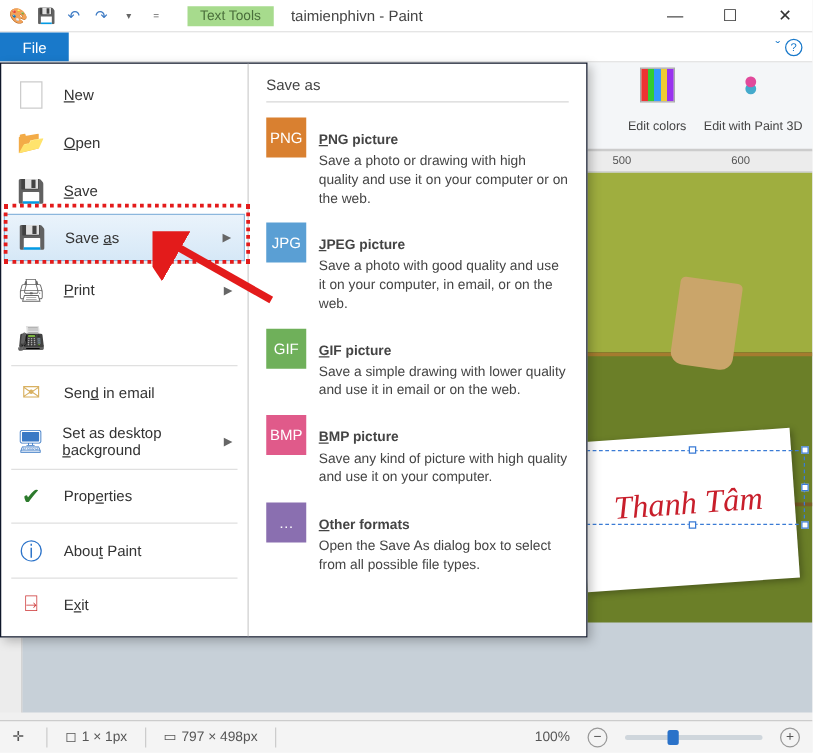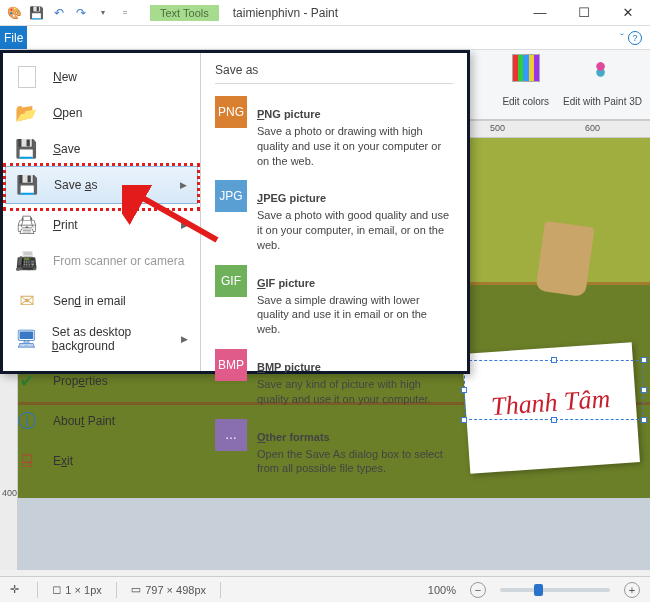--- a/index.html
+++ b/index.html
@@ -16,21 +16,21 @@
   .texttools { background: #a7db8d; color: #4a6e3b; font-size: 11px; padding: 2px 10px; margin-left: 10px; }
   .title { font-size: 12px; color: #444; margin-left: 14px; }
   .winbtns { margin-left: auto; display: flex; }
   .winbtn { width: 44px; height: 26px; display: flex; align-items: center; justify-content: center; font-size: 13px; color: #333; }
   .winbtn.min::before { content: "—"; }
   .winbtn.max::before { content: "☐"; }
   .winbtn.close::before { content: "✕"; }
 
   
   .ribbon-row { height: 24px; background: #fff; display: flex; align-items: center; border-bottom: 1px solid #ddd; }
-  .file-tab { background: #1979ca; color: #fff; font-size: 12px; padding: 4px 4px; height: 100%; display: flex; align-items: center; }
+  .file-tab { background: #1979ca; color: #fff; font-size: 12px; padding: 4px 18px; height: 100%; display: flex; align-items: center; }
   .collapse-hint { margin-left: auto; padding-right: 8px; font-size: 11px; color: #1979ca; display:flex; gap:4px; align-items:center;}
   .collapse-hint .q { border:1px solid #1979ca; border-radius:50%; width:14px; height:14px; display:flex; align-items:center; justify-content:center; font-size:9px;}
 
   
   .ribbon-content { position: absolute; top: 50px; right: 0; width: 180px; height: 70px; background: #f4f6f8; border-bottom: 1px solid #ccc; display: flex; justify-content: flex-end; padding: 4px 8px; gap: 14px; }
   .rb-group { display: flex; flex-direction: column; align-items: center; font-size: 10px; color: #444; gap: 14px; }
   .rb-colors { width: 28px; height: 28px; background: linear-gradient(90deg,#e33 0 20%,#3c3 20% 40%,#39f 40% 60%,#ec3 60% 80%,#93e 80% 100%); border: 1px solid #aaa; }
   .rb-p3d { width: 16px; height: 28px; }
   .rb-p3d::before { content:"●"; color:#e14a9b; font-size:20px; text-shadow: 0 6px #4ac; }
 
@@ -47,21 +47,21 @@
   .clip { position:absolute; top:20%; right:60px; width:50px; height:70px; background:#caa56a; transform:rotate(8deg); border-radius:4px 4px 10px 10px;}
   .note { position:absolute; top:210px; right:14px; width:170px; height:120px; background:#fff; transform:rotate(-4deg); box-shadow:2px 2px 6px rgba(0,0,0,.3);}
   .note-text { position:absolute; top:40px; left:10px; right:10px; text-align:center; font-family: "Brush Script MT", cursive; font-style:italic; font-size:26px; color:#c81e2b; }
   .sel-box { position:absolute; top:222px; right:6px; width:180px; height:60px; border:1px dashed #3a7bd5; }
   .sel-box .h { position:absolute; width:6px; height:6px; background:#fff; border:1px solid #3a7bd5;}
   .h.tl{top:-4px;left:-4px}.h.tr{top:-4px;right:-4px}.h.bl{bottom:-4px;left:-4px}.h.br{bottom:-4px;right:-4px}
   .h.tc{top:-4px;left:50%;margin-left:-3px}.h.bc{bottom:-4px;left:50%;margin-left:-3px}
   .h.lc{left:-4px;top:50%;margin-top:-3px}.h.rc{right:-4px;top:50%;margin-top:-3px}
 
   
-  .file-menu { position: absolute; top: 50px; left: 0; width: 470px; height: 324px; background: #fff; border: 3px solid #0f172a; box-shadow: 3px 3px 8px rgba(0,0,0,.25); display:flex;}
+  .file-menu { position: absolute; top: 50px; left: 0; width: 470px; height: 460px; background: #fff; border: 1px solid #0f172a; box-shadow: 3px 3px 8px rgba(0,0,0,.25); display:flex;}
   .fm-left { width: 198px; border-right: 1px solid #d0d0d0; padding: 6px 0; display:flex; flex-direction:column;}
   .fm-item { display:flex; align-items:center; gap:14px; padding: 6px 12px; font-size:12px; color:#333; position:relative; height:40px;}
   .fm-item .ic { width:24px; height:24px; display:flex; align-items:center; justify-content:center; font-size:18px;}
   .fm-item .arrow { margin-left:auto; font-size:9px; color:#666;}
   .fm-item.disabled { color:#9a9a9a;}
   .fm-item.hover { background: linear-gradient(#eaf3fb,#d6e8f7); border:1px solid #8cb7dd; margin:-1px 2px; padding:6px 10px;}
   .fm-sep { height:1px; background:#e0e0e0; margin: 2px 8px;}
   .fm-item u { text-decoration: underline;}
 
   
@@ -190,21 +190,20 @@
       <span class="arrow">▶</span>
     </div>
     <div class="fm-sep"></div>
     <div class="fm-item">
       <span class="ic ic-print">🖨</span>
       <span><u>P</u>rint</span>
       <span class="arrow">▶</span>
     </div>
     <div class="fm-item disabled">
       <span class="ic ic-scan">📠</span>
-      <span>From scanner or camera</span>
     </div>
     <div class="fm-sep"></div>
     <div class="fm-item">
       <span class="ic ic-email">✉</span>
       <span>Sen<u>d</u> in email</span>
     </div>
     <div class="fm-item">
       <span class="ic ic-desk">🖥</span>
       <span>Set as desktop <u>b</u>ackground</span>
       <span class="arrow">▶</span>

